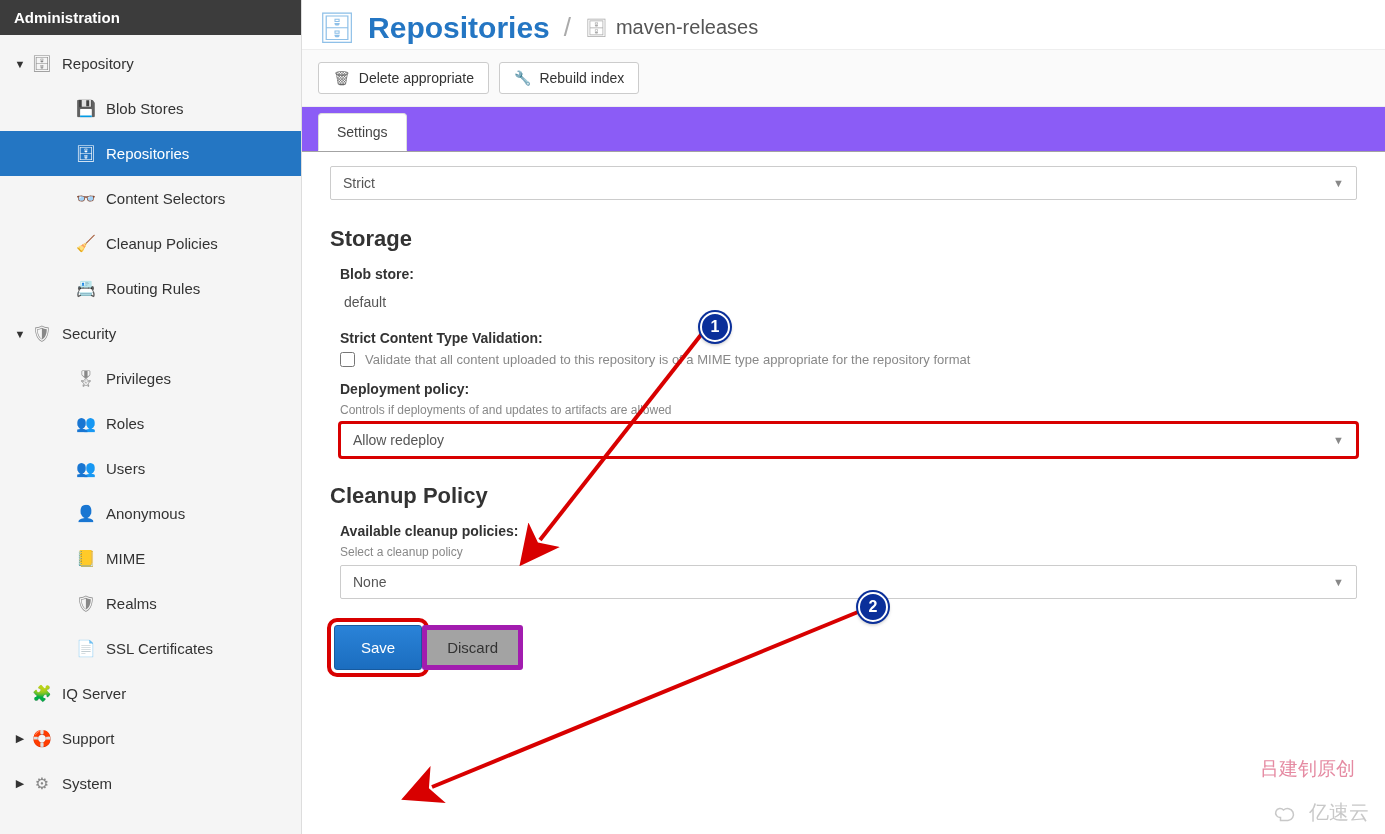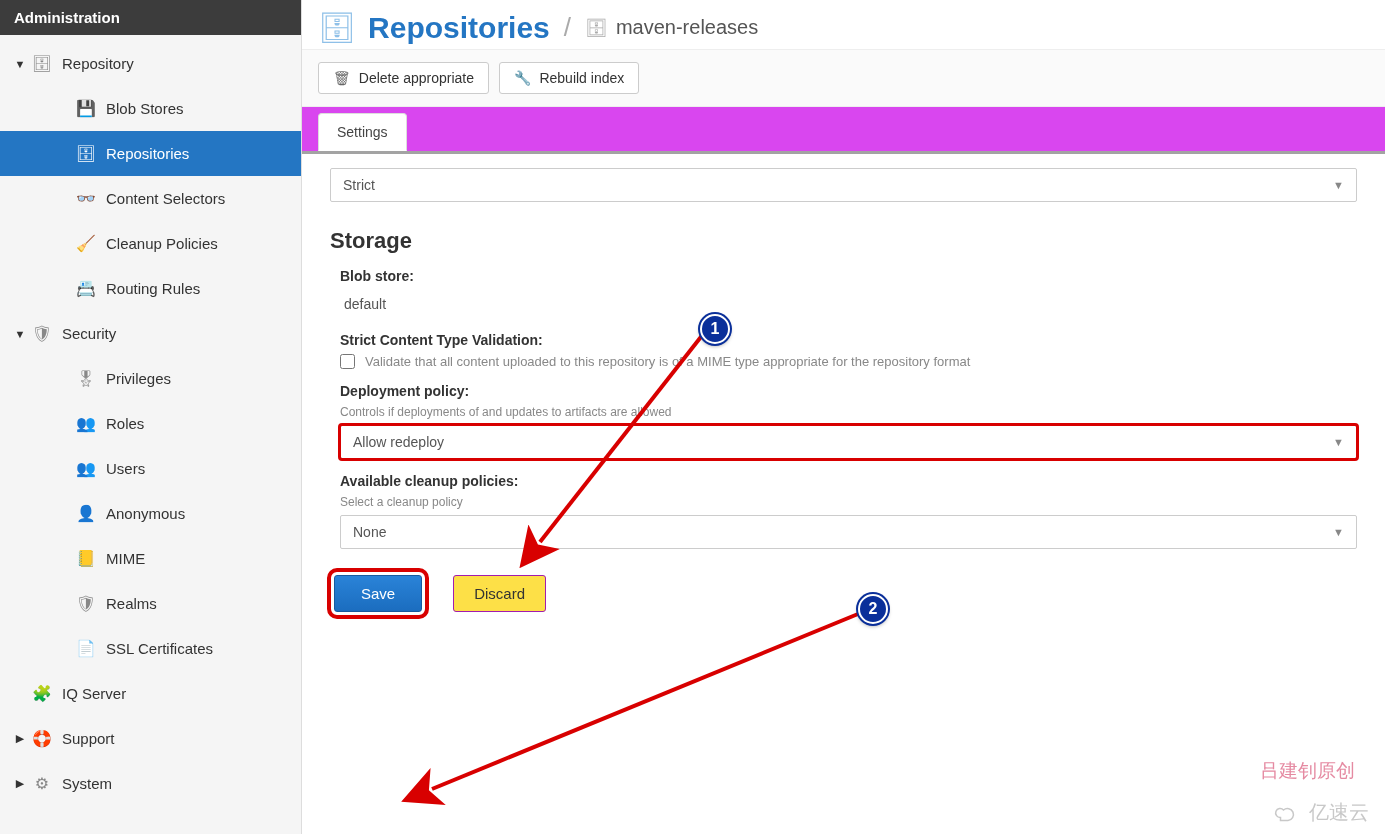--- a/index.html
+++ b/index.html
@@ -101,22 +101,22 @@
     padding: 7px 14px;
     font-size: 14px;
     color: #333;
     cursor: pointer;
   }
   .btn .bicon { color: #666; font-size: 14px; }
 
   .tab-bar {
     display: flex;
     padding-left: 16px;
-    border-bottom: 3px solid #a3a3a3;
-    background: #d946ef;
+    border-bottom: 1px solid #a3a3a3;
+    background: #8b5cf6;
   }
   .tab {
     padding: 10px 18px;
     background: #fff;
     border: 1px solid #ddd;
     border-bottom: 1px solid #fff;
     border-radius: 4px 4px 0 0;
     font-size: 14px;
     color: #444;
     cursor: pointer;
@@ -182,39 +182,39 @@
     display: flex;
     align-items: center;
     gap: 10px;
     font-size: 13px;
     color: #888;
   }
   .checkbox-row input { width: 15px; height: 15px; }
 
   .action-row {
     display: flex;
-    gap: 31px;
+    gap: 0;
     margin-top: 26px;
     padding-left: 4px;
   }
   .btn-primary {
     background: #1b6dbf;
     background: linear-gradient(#2a83d8, #1b6dbf);
     color: #fff;
     border: 1px solid #175a9e;
     border-radius: 3px;
     padding: 9px 26px;
     font-size: 15px;
     cursor: pointer;
     outline: 4px solid #d80000;
     outline-offset: 3px;
   }
   .btn-secondary {
-    background: #fde047;
-    border: 1px solid #a21caf;
+    background: #a3a3a3;
+    border: 5px solid #a21caf;
     border-radius: 3px;
     padding: 9px 20px;
     font-size: 15px;
     color: #333;
     cursor: pointer;
   }
 
   
   .overlay {
     position: absolute;
@@ -404,20 +404,21 @@
 
         <div class="field-block">
           <div class="field-label">Deployment policy:</div>
           <div class="field-sub">Controls if deployments of and updates to artifacts are allowed</div>
           <div class="combo highlight">
             <span>Allow redeploy</span>
             <span class="dd">▼</span>
           </div>
         </div>
 
+        <div class="section-h">Cleanup Policy</div>
         <div class="field-block">
           <div class="field-label">Available cleanup policies:</div>
           <div class="field-sub">Select a cleanup policy</div>
           <div class="combo">
             <span>None</span>
             <span class="dd">▼</span>
           </div>
         </div>
 
         <div class="action-row">

